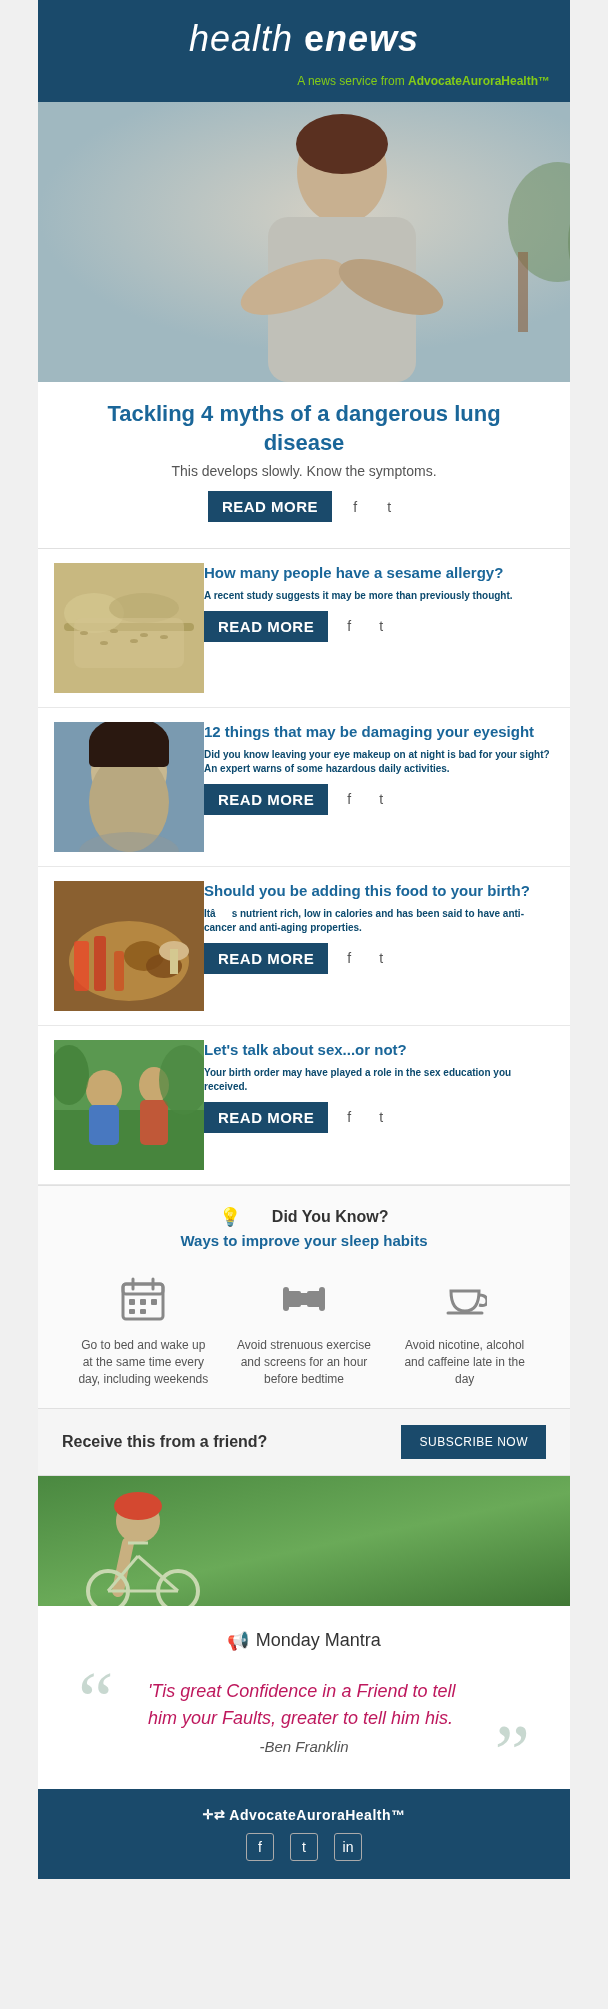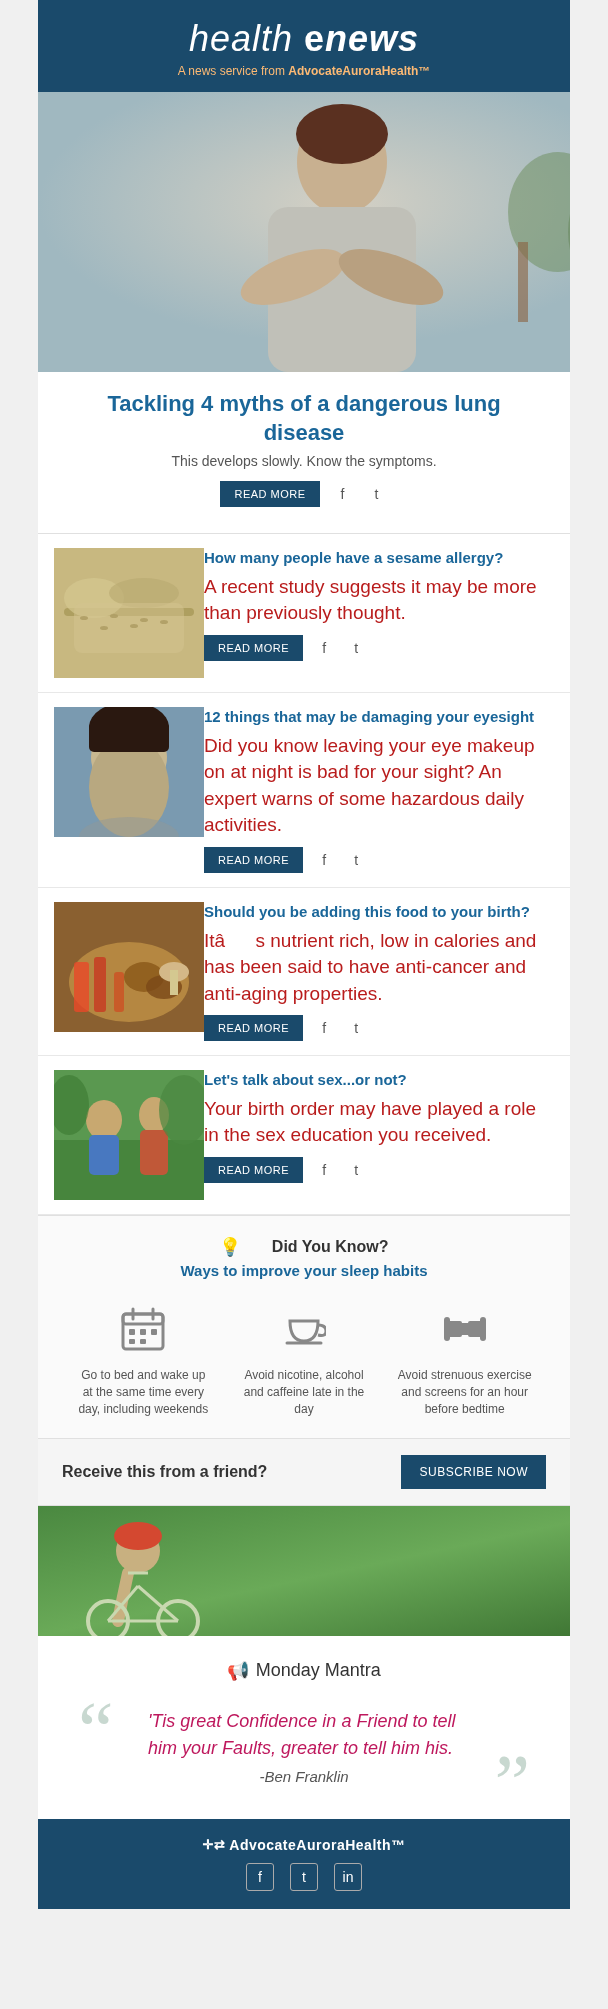--- a/index.html
+++ b/index.html
@@ -3,40 +3,40 @@
   <meta charset="utf-8">
   <style>
     * { box-sizing: border-box; margin: 0; padding: 0; }
     body { font-family: Arial, sans-serif; background: #f0f0f0; display: flex; justify-content: center; }
     .email-wrapper { width: 532px; background: #ffffff; }
 
     
     .header { background: #1a4a6b; text-align: center; padding: 18px 20px 14px; }
     .header-title { color: #ffffff; font-size: 36px; font-weight: 300; letter-spacing: 1px; font-style: italic; }
     .header-title strong { font-weight: 700; font-style: normal; }
-    .header-subtitle { color: #fdba74; font-size: 12px; margin-top: 4px; }
+    .header-subtitle { color: #84cc16; font-size: 12px; margin-top: 14px; text-align: right; }
     .header-subtitle strong { font-weight: 700; }
 
     
     .featured { text-align: center; padding: 18px 40px 10px; }
     .featured-title { color: #1a6699; font-size: 22px; font-weight: 700; line-height: 1.3; }
     .featured-subtitle { color: #555; font-size: 14px; margin-top: 6px; }
     .featured-actions { display: flex; align-items: center; justify-content: center; gap: 12px; margin-top: 12px; padding-bottom: 16px; }
-    .btn-read-more { background: #1a4a6b; color: #ffffff; font-size: 11px; font-weight: 400; padding: 7px 14px; border: none; cursor: pointer; letter-spacing: 0.5px; text-transform: uppercase; }
+    .btn-read-more { background: #1a4a6b; color: #ffffff; font-size: 15px; font-weight: 700; padding: 7px 14px; border: none; cursor: pointer; letter-spacing: 0.5px; text-transform: uppercase; }
     .social-icon { width: 22px; height: 22px; display: inline-flex; align-items: center; justify-content: center; color: #555; font-size: 14px; cursor: pointer; }
 
     
     .divider { border: none; border-top: 1px solid #e0e0e0; margin: 0; }
 
     
     .article-row { display: flex; padding: 14px 16px; gap: 0; border-bottom: 1px solid #e8e8e8; }
     .article-thumb { width: 150px; min-width: 150px; height: 130px; overflow: hidden; }
     .article-content { flex: 1; }
     .article-title { color: #1a6699; font-size: 15px; font-weight: 700; line-height: 1.3; margin-bottom: 6px; }
-    .article-desc { color: #b91c1c; font-size: 19px; line-height: 1.4; margin-bottom: 8px; }
+    .article-desc { color: #0c4a6e; font-size: 10px; line-height: 1.4; margin-bottom: 8px; font-weight: bold; }
     .article-actions { display: flex; align-items: center; gap: 10px; }
 
     
     .did-you-know { background: #fafafa; padding: 20px 30px; border-top: 1px solid #e0e0e0; }
     .dyk-header { display: flex; align-items: center; justify-content: center; gap: 6px; margin-bottom: 4px; }
     .dyk-title { font-size: 16px; font-weight: 700; color: #333; margin-left: 24px; }
     .dyk-subtitle { text-align: center; color: #1a6699; font-size: 15px; font-weight: 700; margin-bottom: 28px; }
     .dyk-tips { display: flex; gap: 10px; justify-content: space-around; }
     .dyk-tip { flex: 1; text-align: center; padding: 0 8px; }
     .dyk-icon { font-size: 32px; margin-bottom: 8px; color: #666; }
@@ -250,40 +250,40 @@
             <rect x="30" y="22" width="6" height="6" rx="1" fill="#888"></rect>
             <rect x="8" y="32" width="6" height="5" rx="1" fill="#888"></rect>
             <rect x="19" y="32" width="6" height="5" rx="1" fill="#888"></rect>
           </svg>
         </div>
         <div class="dyk-tip-text">Go to bed and wake up at the same time every day, including weekends</div>
       </div>
 
       <div class="dyk-tip">
         <div class="dyk-icon">
-          <svg width="44" height="44" viewBox="0 0 44 44" xmlns="http://www.w3.org/2000/svg">
-            <path d="M8 14 Q8 34 22 34 Q36 34 36 14 Z" fill="none" stroke="#888" stroke-width="3"></path>
-            <path d="M36 18 Q44 18 44 24 Q44 30 36 28" fill="none" stroke="#888" stroke-width="3"></path>
-            <line x1="5" y1="36" x2="39" y2="36" stroke="#888" stroke-width="3" stroke-linecap="round"></line>
-          </svg>
-        </div>
-        <div class="dyk-tip-text">Avoid nicotine, alcohol and caffeine late in the day</div>
-      </div>
-
-      <div class="dyk-tip">
-        <div class="dyk-icon">
           <svg width="50" height="44" viewBox="0 0 50 44" xmlns="http://www.w3.org/2000/svg">
             <rect x="20" y="16" width="10" height="12" rx="2" fill="#888"></rect>
             <rect x="4" y="10" width="6" height="24" rx="3" fill="#888"></rect>
             <rect x="40" y="10" width="6" height="24" rx="3" fill="#888"></rect>
             <rect x="8" y="14" width="14" height="16" rx="2" fill="#888"></rect>
             <rect x="28" y="14" width="14" height="16" rx="2" fill="#888"></rect>
           </svg>
         </div>
         <div class="dyk-tip-text">Avoid strenuous exercise and screens for an hour before bedtime</div>
+      </div>
+
+      <div class="dyk-tip">
+        <div class="dyk-icon">
+          <svg width="44" height="44" viewBox="0 0 44 44" xmlns="http://www.w3.org/2000/svg">
+            <path d="M8 14 Q8 34 22 34 Q36 34 36 14 Z" fill="none" stroke="#888" stroke-width="3"></path>
+            <path d="M36 18 Q44 18 44 24 Q44 30 36 28" fill="none" stroke="#888" stroke-width="3"></path>
+            <line x1="5" y1="36" x2="39" y2="36" stroke="#888" stroke-width="3" stroke-linecap="round"></line>
+          </svg>
+        </div>
+        <div class="dyk-tip-text">Avoid nicotine, alcohol and caffeine late in the day</div>
       </div>
     </div>
   </div>
 
   <div class="subscribe-bar">
     <div class="subscribe-text">Receive this from a friend?</div>
     <button class="btn-subscribe">SUBSCRIBE NOW</button>
   </div>
 
   <div class="hw-banner">

